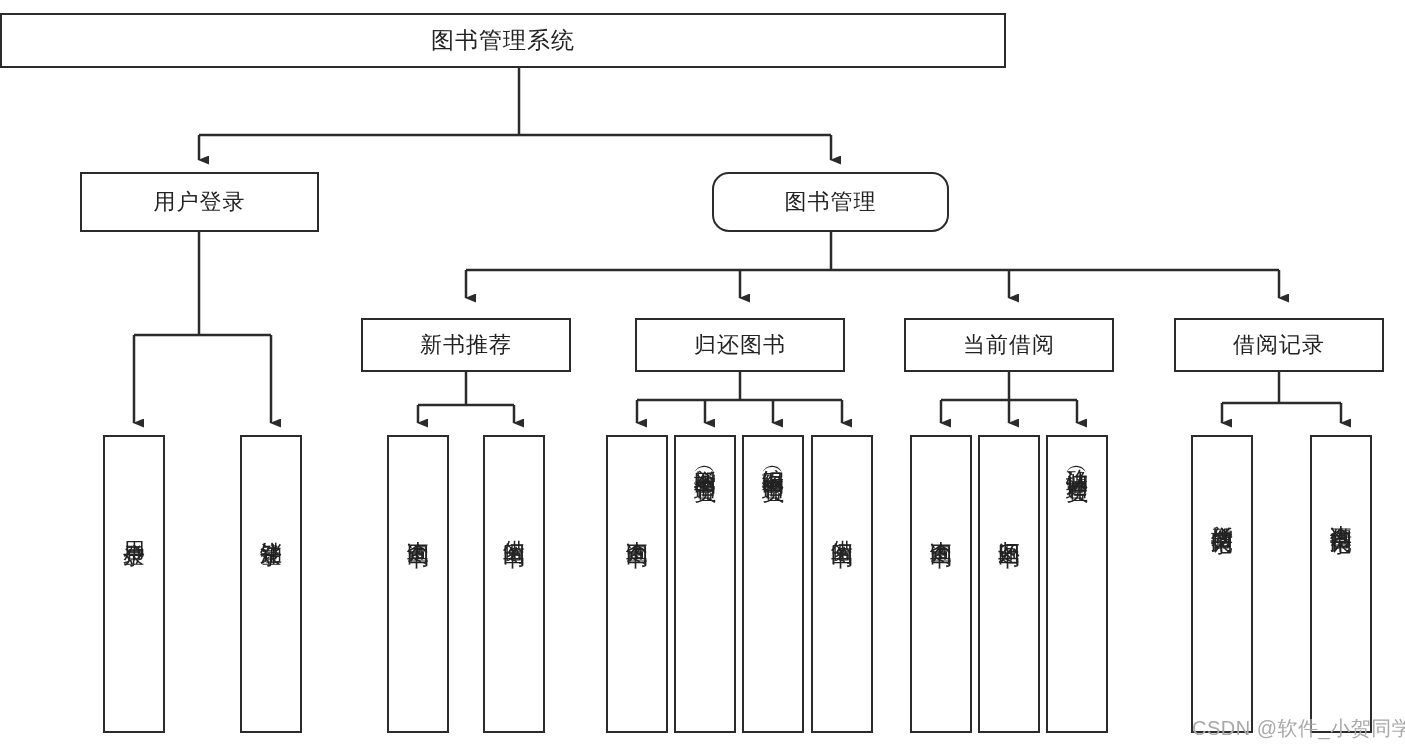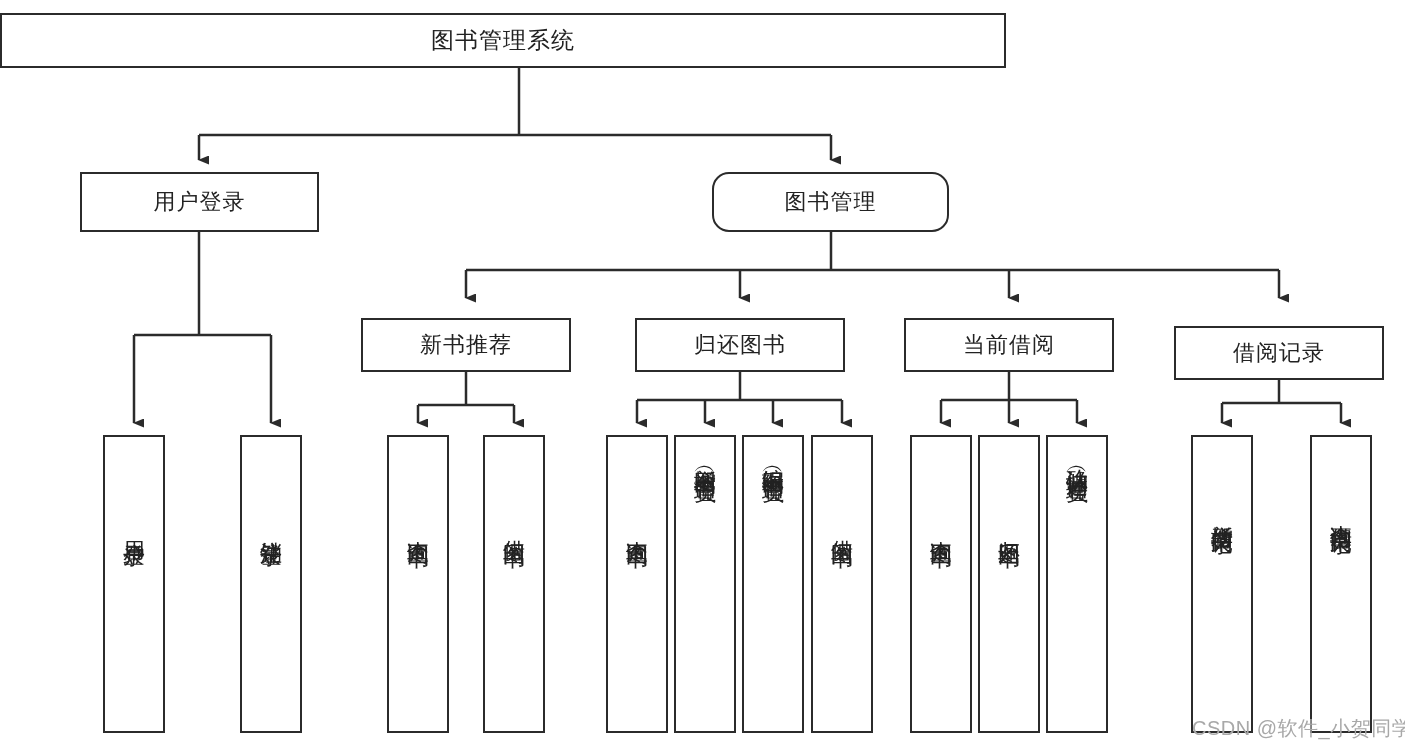--- a/index.html
+++ b/index.html
@@ -137,21 +137,21 @@
 
   <div class="node horiz" style="left:361px; top:318px; width:210px; height:54px;">
     <span>新书推荐</span>
   </div>
   <div class="node horiz" style="left:635px; top:318px; width:210px; height:54px;">
     <span>归还图书</span>
   </div>
   <div class="node horiz" style="left:904px; top:318px; width:210px; height:54px;">
     <span>当前借阅</span>
   </div>
-  <div class="node horiz" style="left:1174px; top:318px; width:210px; height:54px;margin-top:8px;">
+  <div class="node horiz" style="left:1174px; top:318px; width:210px; height:54px;">
     <span>借阅记录</span>
   </div>
 
   <div class="node leaf leaf-short" style="left:103px; top:435px; width:62px; height:298px;">
     <span class="vlabel">用户登录</span>
   </div>
   <div class="node leaf leaf-short" style="left:240px; top:435px; width:62px; height:298px;">
     <span class="vlabel">注销登录</span>
   </div>
 

